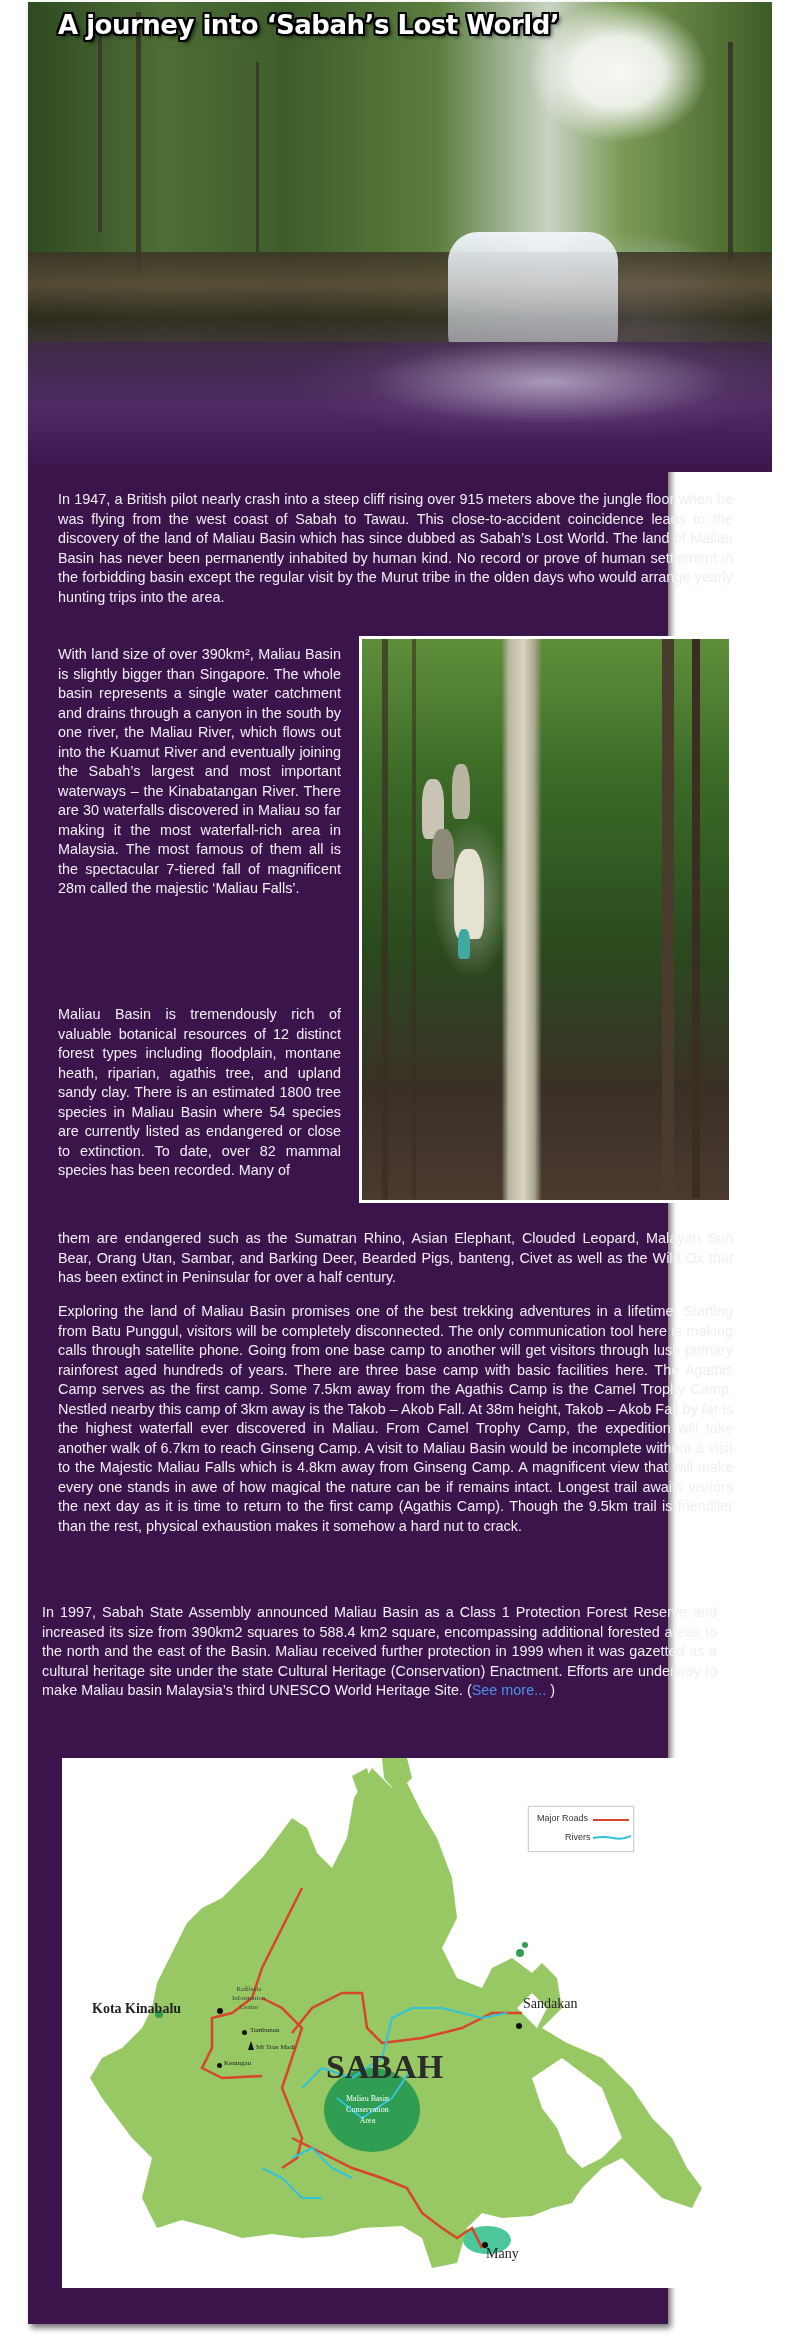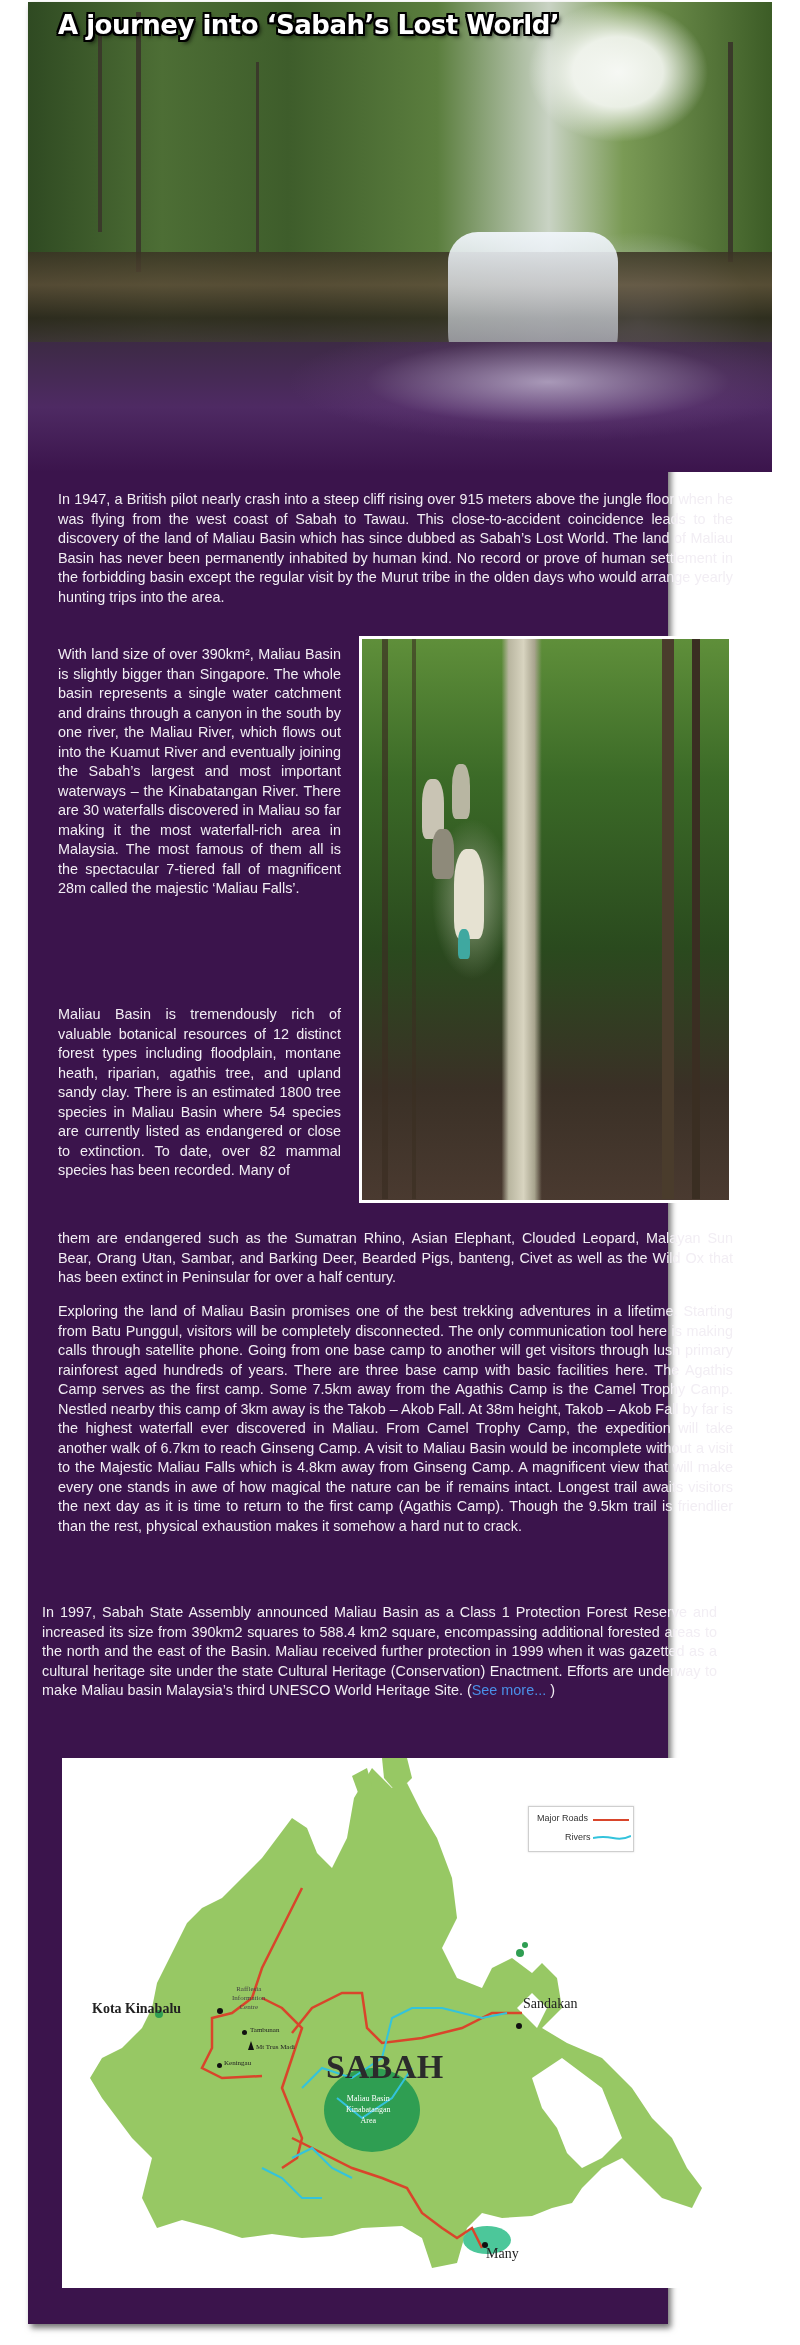--- a/index.html
+++ b/index.html
@@ -135,21 +135,21 @@
     <div class="map-label" style="left:170px;top:227px;font-size:7px;color:#444;text-align:center;line-height:9px;">
       <div>Rafflesia</div>
       <div>Information</div>
       <div>Centre</div>
     </div>
 
     <div class="map-label" style="left:264px;top:290px;font-size:34px;font-weight:bold;color:#2b2b2b;">SABAH</div>
 
     <div class="map-label" style="left:284px;top:335px;font-size:8px;color:#ffffff;text-align:center;line-height:11px;">
       <div>Maliau Basin</div>
-      <div>Kinabatangan</div>
+      <div>Conservation</div>
       <div>Area</div>
     </div>
 
     <div class="legend">
       <div class="legend-row" style="left:8px;top:6px;">Major Roads</div>
       <div style="position:absolute;left:64px;top:12px;width:36px;height:2px;background:#d9452b;"></div>
       <div class="legend-row" style="left:36px;top:25px;">Rivers</div>
       <svg style="position:absolute;left:64px;top:27px;" width="38" height="8">
           <path d="M0 4 Q10 2 20 4 T38 2" fill="none" stroke="#33c3dc" stroke-width="2"></path>
         </svg>

